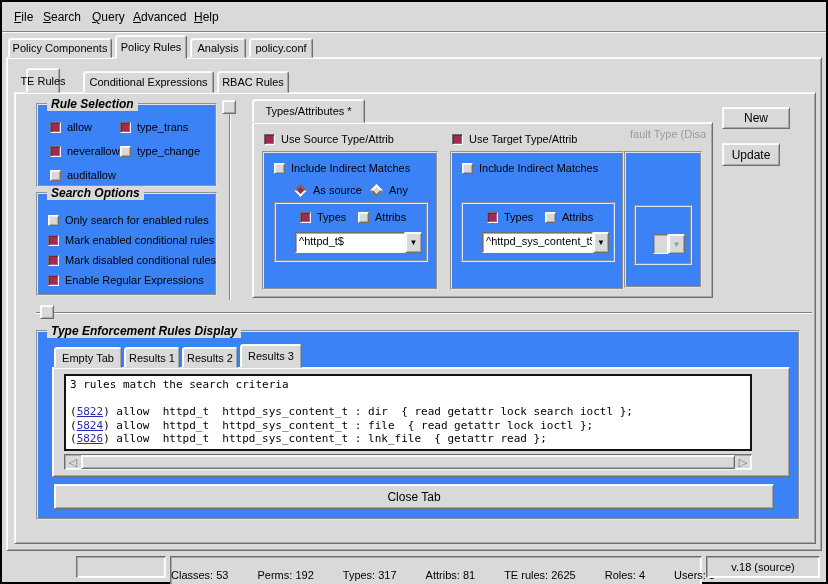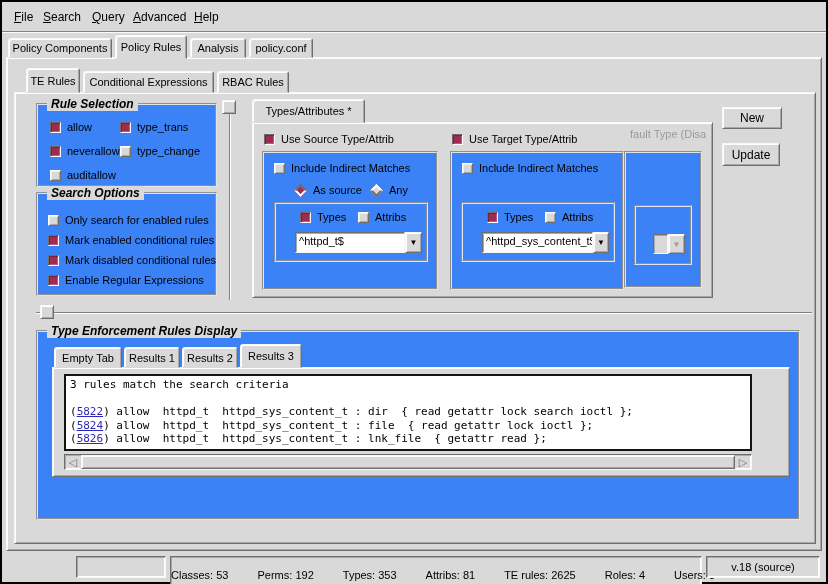--- a/index.html
+++ b/index.html
@@ -73,21 +73,21 @@
     </div>
   <div class="abs tab" style="left:190px; top:38px; width:56px; height:20px;">
       <span>Analysis</span>
     </div>
   <div class="abs tab" style="left:249px; top:38px; width:64px; height:20px;">
       <span>policy.conf</span>
     </div>
 
   <div class="abs up" style="left:6px; top:57px; width:816px; height:494px; z-index:1;"></div>
 
-  <div class="abs tab active" style="left:26px; top:68px; width:54px; height:25px;text-align:right;">
+  <div class="abs tab active" style="left:26px; top:68px; width:34px; height:25px;text-align:right;">
       <span>TE Rules</span>
     </div>
   <div class="abs tab" style="left:83px;  top:71px; width:131px; height:22px;">
       <span>Conditional Expressions</span>
     </div>
   <div class="abs tab" style="left:217px; top:71px; width:72px;  height:22px;">
       <span>RBAC Rules</span>
     </div>
 
   <div class="abs up" style="left:14px; top:92px; width:802px; height:452px; z-index:1;"></div>
@@ -211,21 +211,21 @@
     <div class="abs groovebox" style="left:8px; top:52px; width:58px; height:60px;">
       <div class="abs combo disabled" style="left:5px; top:27px; width:44px; height:20px;">
         <span class="entry"></span>
         <span class="drop up">
             <span>▼</span>
           </span>
       </div>
     </div>
   </div>
 
-  <button class="abs btn up" style="left:722px; top:107px; width:60px; height:22px; z-index:2;">New</button>
+  <button class="abs btn up" style="left:722px; top:107px; width:68px; height:22px; z-index:2;">New</button>
   <button class="abs btn up" style="left:722px; top:143px; width:58px; height:23px; z-index:2;">Update</button>
 
   <div class="abs sash-line-h" style="left:36px; top:312px; width:776px; height:1px; z-index:2;"></div>
   <div class="abs up" style="left:40px; top:305px; width:14px; height:14px; z-index:3;"></div>
 
   <div class="abs groovebox" style="left:36px; top:330px; width:764px; height:190px; z-index:2;">
     <span class="grouptitle">Type Enforcement Rules Display</span>
 
     <div class="abs tab" style="left:16px; top:15px; width:68px; height:21px;">
         <span>Empty Tab</span>
@@ -253,27 +253,28 @@
     <div class="abs down" style="left:26px; top:122px; width:688px; height:16px; z-index:2; display:flex; align-items:stretch;">
       <span style="width:16px; display:flex; align-items:center; justify-content:center;">
           <span class="arrow-glyph">◁</span>
         </span>
       <span class="up" style="flex:1 1 auto;"></span>
       <span style="width:16px; display:flex; align-items:center; justify-content:center;">
           <span class="arrow-glyph">▷</span>
         </span>
     </div>
 
+    <button class="abs btn up" style="left:16px; top:152px; width:720px; height:25px; z-index:2;">Close Tab</button>
   </div>
 
   <div class="abs down" style="left:76px; top:556px; width:90px; height:22px;"></div>
   <div class="abs down" style="left:170px; top:556px; width:532px; height:38px; display:flex; align-items:center; justify-content:space-between; gap:29px;">
     <span class="stat"><span>Classes:</span> <span>53</span></span>
     <span class="stat"><span>Perms:</span> <span>192</span></span>
-    <span class="stat"><span>Types:</span> <span>353</span></span>
+    <span class="stat"><span>Types:</span> <span>317</span></span>
     <span class="stat"><span>Attribs:</span> <span>81</span></span>
     <span class="stat"><span>TE rules:</span> <span>2625</span></span>
     <span class="stat"><span>Roles:</span> <span>4</span></span>
     <span class="stat"><span>Users:</span> <span>3</span></span>
   </div>
   <div class="abs down" style="left:706px; top:556px; width:114px; height:22px; display:flex; align-items:center; justify-content:center;">
     <span class="stat">v.18 (source)</span>
   </div>
 
 </div>

